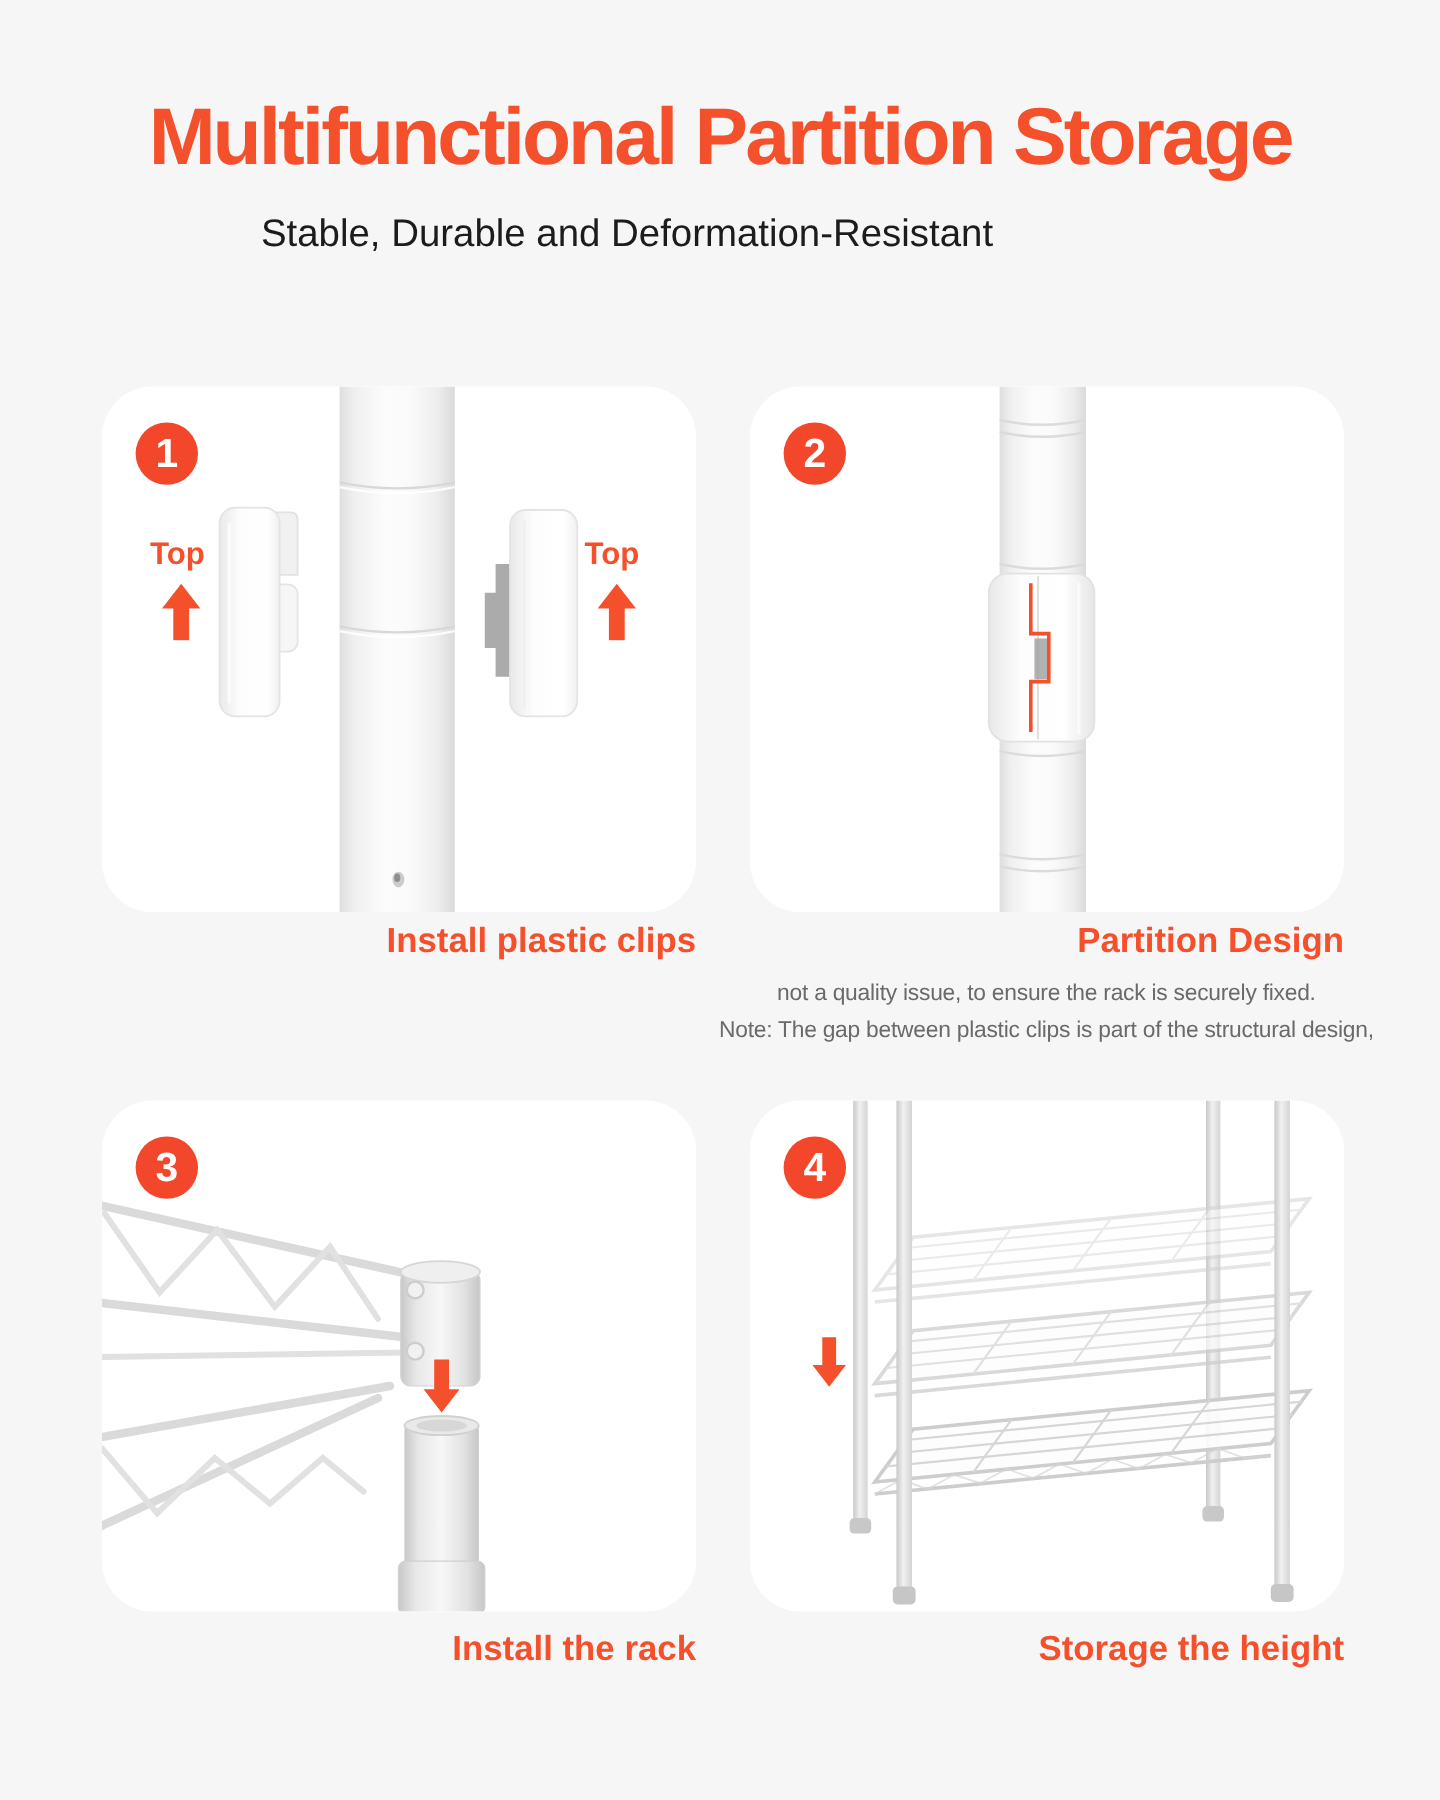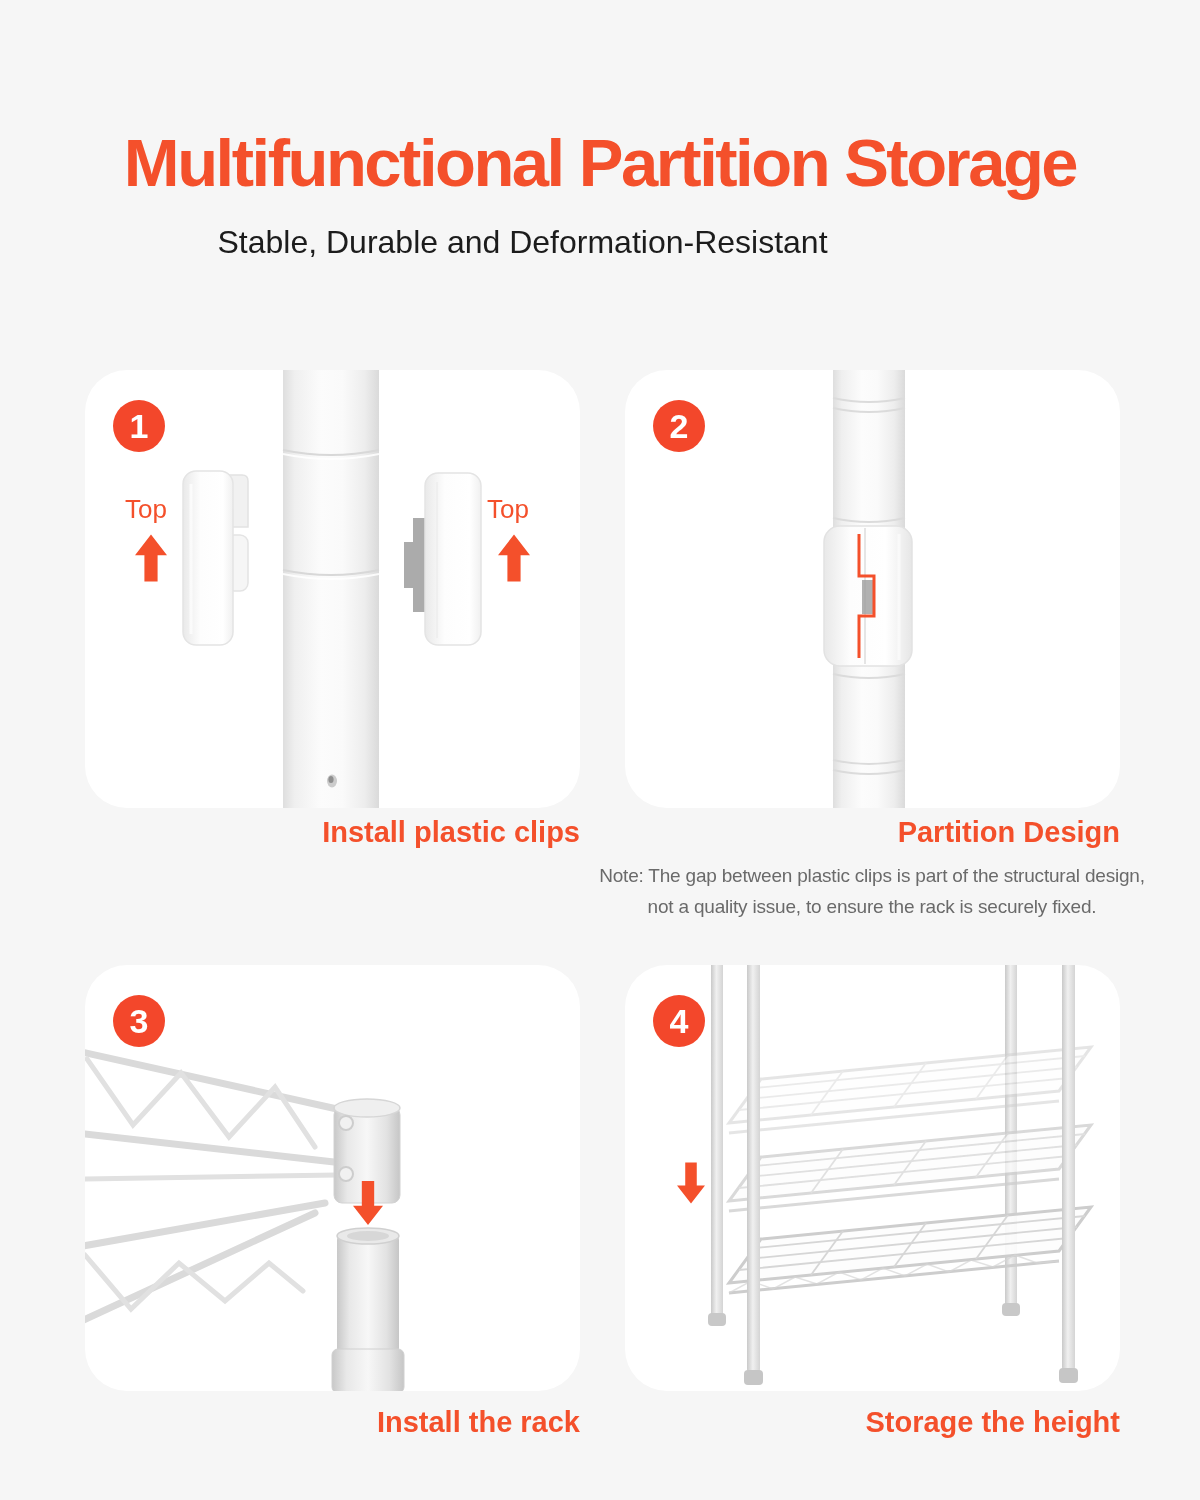--- a/index.html
+++ b/index.html
@@ -9,21 +9,21 @@
     --card-bg:#FFFFFF;
     --subtitle:#1C1C1C;
     --note:#6A6A6A;
   }
   html,body{margin:0;padding:0;}
   body{
     width:1200px;height:1500px;position:relative;overflow:hidden;
     background:var(--page-bg);
     font-family:"Liberation Sans", sans-serif;
   }
-  .canvas{position:absolute;inset:0;margin-top:48px;}
+  .canvas{position:absolute;inset:0;}
   .title{
     position:absolute;left:0;top:76px;width:1200px;margin:0;
     text-align:center;font-size:67px;font-weight:bold;letter-spacing:-2.5px;
     color:var(--accent);white-space:nowrap;
   }
   .subtitle{
     position:absolute;left:0;top:176px;width:1045px;margin:0;
     text-align:center;font-size:32px;font-weight:400;color:var(--subtitle);
   }
   .card{
@@ -34,21 +34,21 @@
   .card2{left:625px;top:322px;height:438px;}
   .card3{left:85px;top:917px;height:426px;}
   .card4{left:625px;top:917px;height:426px;}
   .illus{position:absolute;left:0;top:0;width:100%;height:100%;}
   .badge{
     position:absolute;left:28px;top:30px;width:52px;height:52px;border-radius:50%;
     background:var(--badge);color:#fff;font-size:34px;font-weight:bold;
     display:flex;align-items:center;justify-content:center;
   }
   .top-label{
-    position:absolute;font-size:26px;font-weight:normal;color:var(--accent);
+    position:absolute;font-size:26px;font-weight:bold;color:var(--accent);
   }
   .tl-left{left:40px;top:124px;}
   .tl-right{left:402px;top:124px;}
   .arrow{position:absolute;}
   .arrow polygon{fill:var(--accent);}
   .arr-up-left{left:50px;top:164px;}
   .arr-up-right{left:413px;top:164px;}
   .arr-down-3{left:268px;top:215px;}
   .arr-down-4{left:52px;top:196px;}
   .caption{
@@ -157,22 +157,22 @@
         <rect x="237" y="210" width="12" height="34" fill="#9E9E9E" opacity="0.8"></rect>
         <path d="M234 164 v42 h15 v40 h-15 v42" stroke="#F4502B" stroke-width="3" fill="none"></path>
       </g>
     </svg>
     <div class="badge">
       <span>2</span>
     </div>
   </section>
   <p class="caption cap2">Partition Design</p>
   <div class="note">
+    <div>not a quality issue, to ensure the rack is securely fixed.</div>
     <div>Note: The gap between plastic clips is part of the structural design,</div>
-    <div>not a quality issue, to ensure the rack is securely fixed.</div>
   </div>
 
   <section class="card card3">
     <svg class="illus" viewBox="0 0 495 426" xmlns="http://www.w3.org/2000/svg">
       <defs>
         <linearGradient id="mg3" x1="0" y1="0" x2="1" y2="0">
           <stop offset="0" stop-color="#C8C8C8"></stop>
             <stop offset="0.2" stop-color="#E8E8E8"></stop>
           <stop offset="0.5" stop-color="#F7F7F7"></stop>
             <stop offset="0.8" stop-color="#E2E2E2"></stop>

